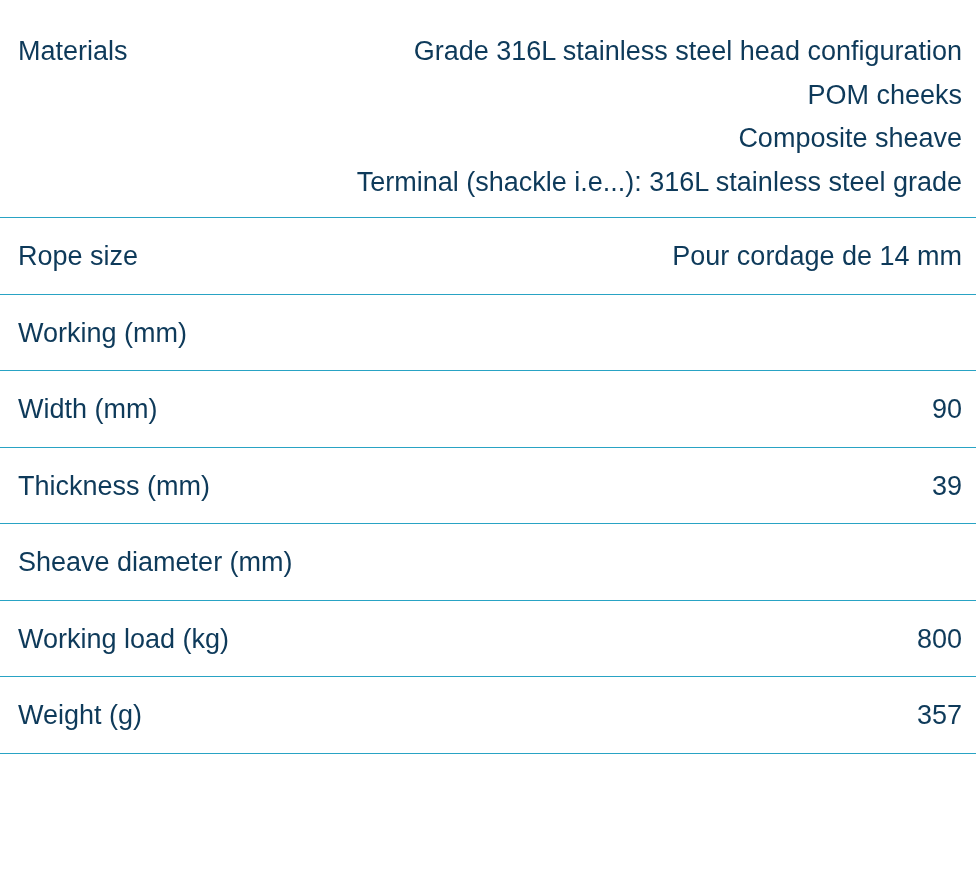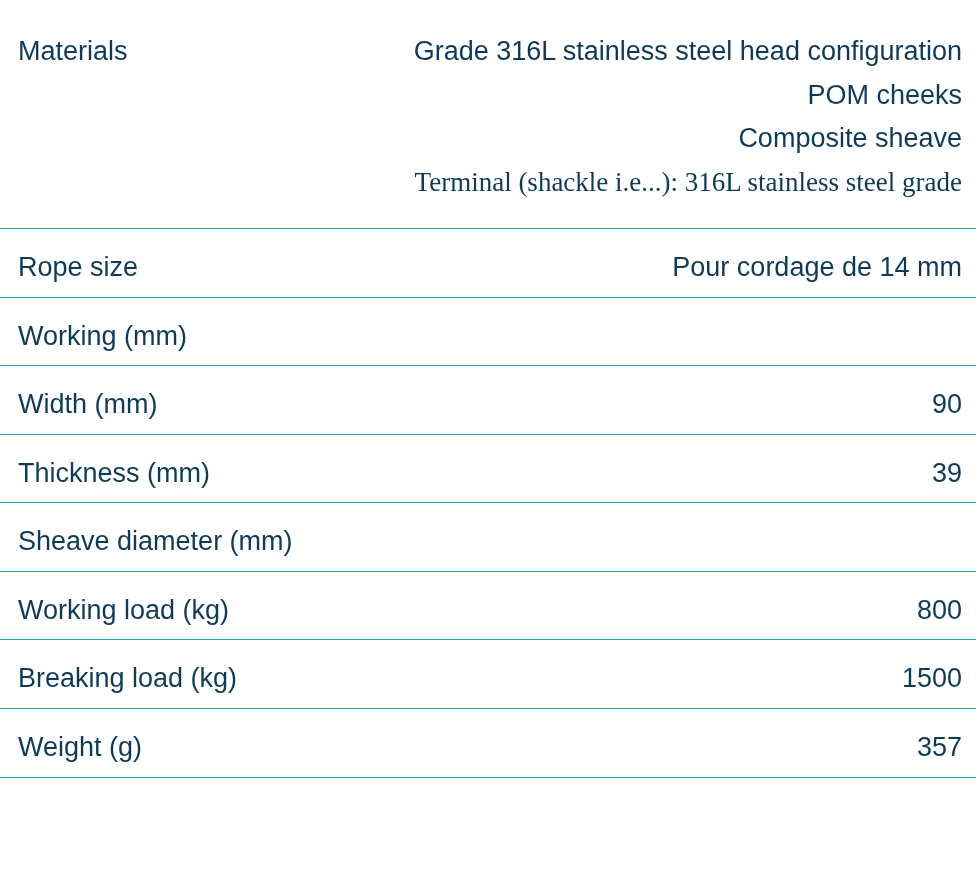--- a/index.html
+++ b/index.html
@@ -40,36 +40,35 @@
     color: #0e3a5a;
     text-align: right;
     flex: 1 1 auto;
   }
   .row-value .vline {
     display: block;
   }
   
   .materials-row {
     padding-top: 26px;
-    padding-bottom: 29px;
+    padding-bottom: 18px;
   }
   .materials-row .row-label {
     padding-top: 0;
   }
   .materials-row .row-value .vline {
     margin-bottom: 9px;
   }
   .materials-row .row-value .vline:last-child {
     margin-bottom: 0;
-    font-family: Liberation Serif, serif;
   }
   
   .data-row {
     padding-top: 21px;
-    padding-bottom: 12px;
+    padding-bottom: 20px;
     gap: 16px;
   }
   .top-strip {
     height: 8px;
     width: 330px;
     background: #ffffff;
     border-bottom: none;
   }
 </style>
 </head>
@@ -110,23 +109,19 @@
 
   <div class="row data-row">
     <div class="row-label">Sheave diameter (mm)</div>
   </div>
 
   <div class="row data-row">
     <div class="row-label">Working load (kg)</div>
     <div class="row-value">800</div>
   </div>
 
-  <div class="row data-row">
-    <div class="row-label">Breaking load (kg)</div>
-    <div class="row-value">1500</div>
-  </div>
 
   <div class="row data-row">
     <div class="row-label">Weight (g)</div>
     <div class="row-value">357</div>
   </div>
 
 </div>
 
 </body></html>

